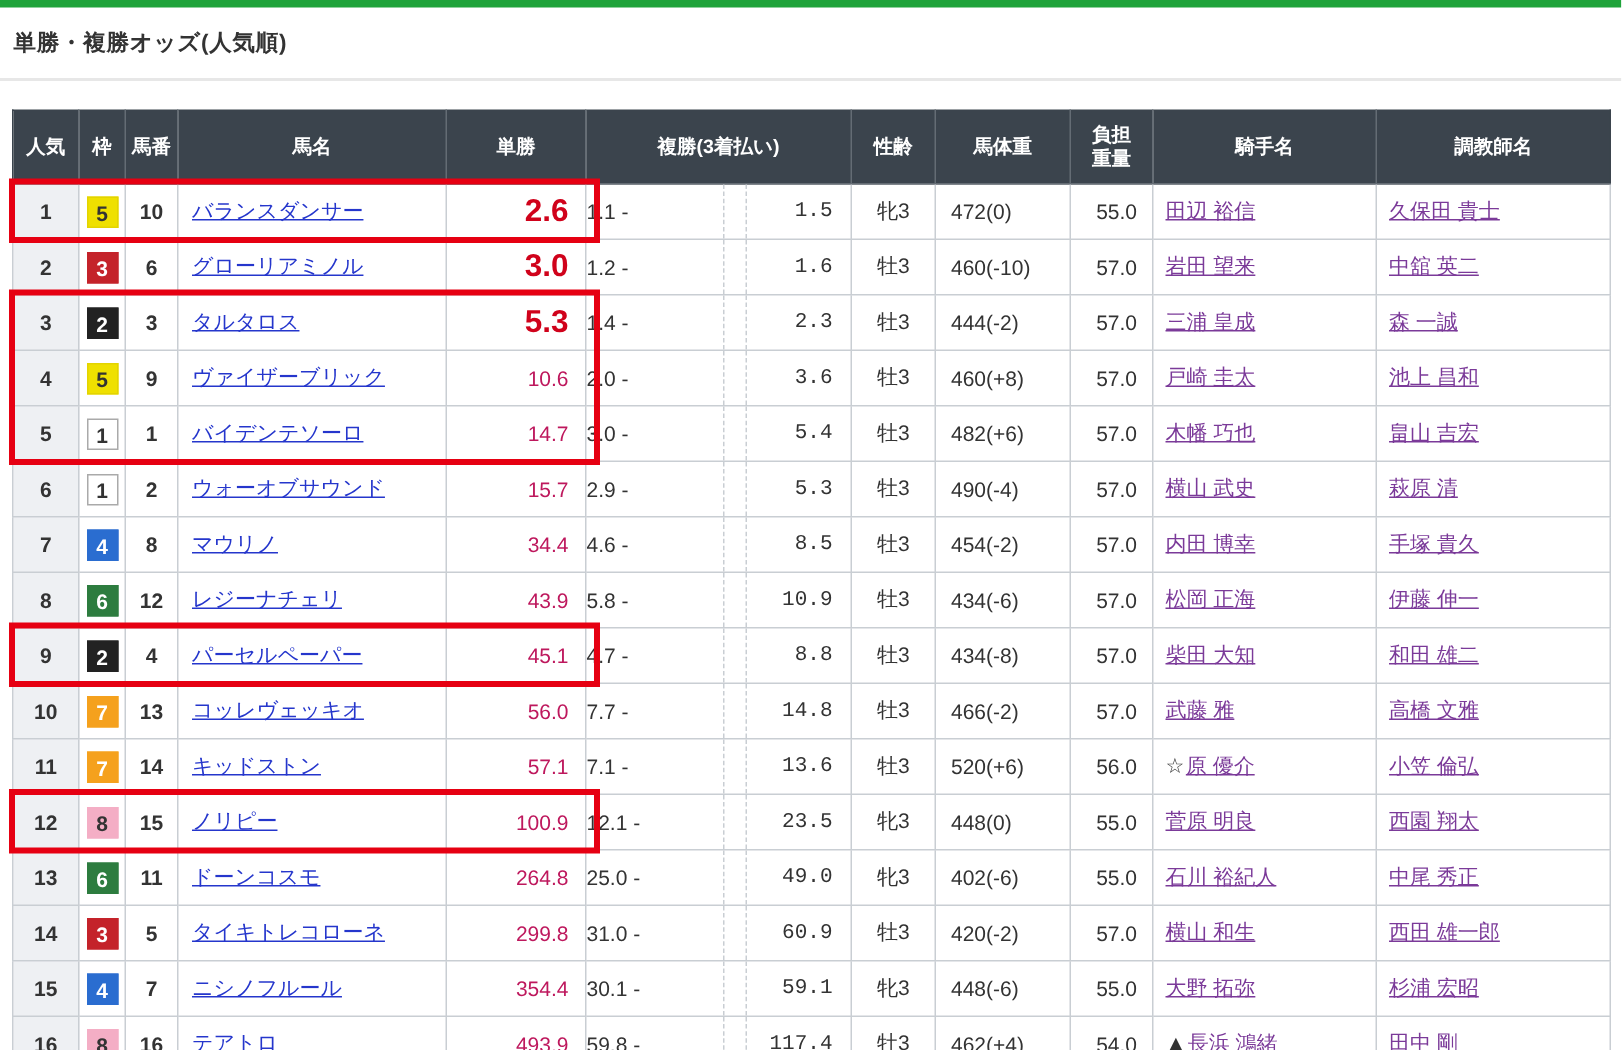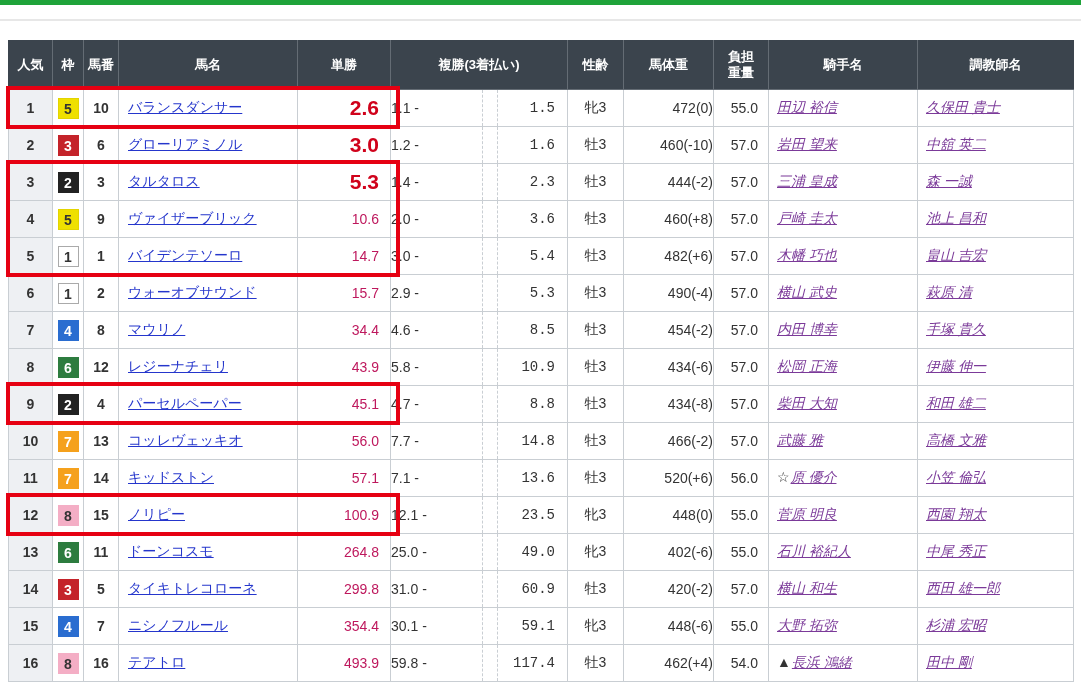--- a/index.html
+++ b/index.html
@@ -33,33 +33,34 @@
   td.c-num{text-align:center;font-weight:bold;}
   td.c-name{text-align:left;padding-left:9px;white-space:nowrap;overflow:hidden;}
   a.horse-link{color:#2536cc;text-decoration:underline;font-family:Liberation Mono, monospace;}
   td.c-win{text-align:right;padding-right:11px;color:#be185d;}
   td.c-win.win-red{color:#d0021b;font-weight:bold;font-size:21px;}
   td.c-place .place-wrap{display:flex;align-items:stretch;height:36px;}
   .pl-low{flex:0 0 50%;text-align:left;padding-right:3px;line-height:36px;}
   .pl-mid{flex:0 0 14px;border-left:1px dashed #c9ced3;border-right:1px dashed #c9ced3;}
   .pl-high{flex:1;text-align:right;padding-right:12px;line-height:36px;font-family:Liberation Mono, monospace;}
   td.c-sexage{text-align:center;}
-  td.c-weight{text-align:right;padding-left:10px;}
+  td.c-weight{text-align:left;padding-left:10px;}
   td.c-load{text-align:right;padding-right:10px;}
-  td.c-jockey,td.c-trainer{text-align:left;padding-left:8px;white-space:nowrap;overflow:hidden;font-style:italic;}
+  td.c-jockey,td.c-trainer{text-align:left;padding-left:8px;white-space:nowrap;overflow:hidden;}
   a.person-link{color:#7b3a99;text-decoration:underline;}
   .mark{color:#333;text-decoration:none;margin-right:1px;}
   .hl-box{position:absolute;left:-2px;width:394px;border:4px solid #e60012;box-sizing:border-box;
           pointer-events:none;z-index:5;}
 </style>
 </head>
 <body>
 
 <div class="page">
   <div class="top-accent" style="background: rgb(31, 163, 58);"></div>
+  <h1 class="page-title">単勝・複勝オッズ(人気順)</h1>
   <hr class="title-rule">
 
   <div class="table-wrap">
     <table class="odds">
       <colgroup>
         <col class="w-pop">
           <col class="w-frame">
           <col class="w-num">
           <col class="w-name">
         <col class="w-win">

